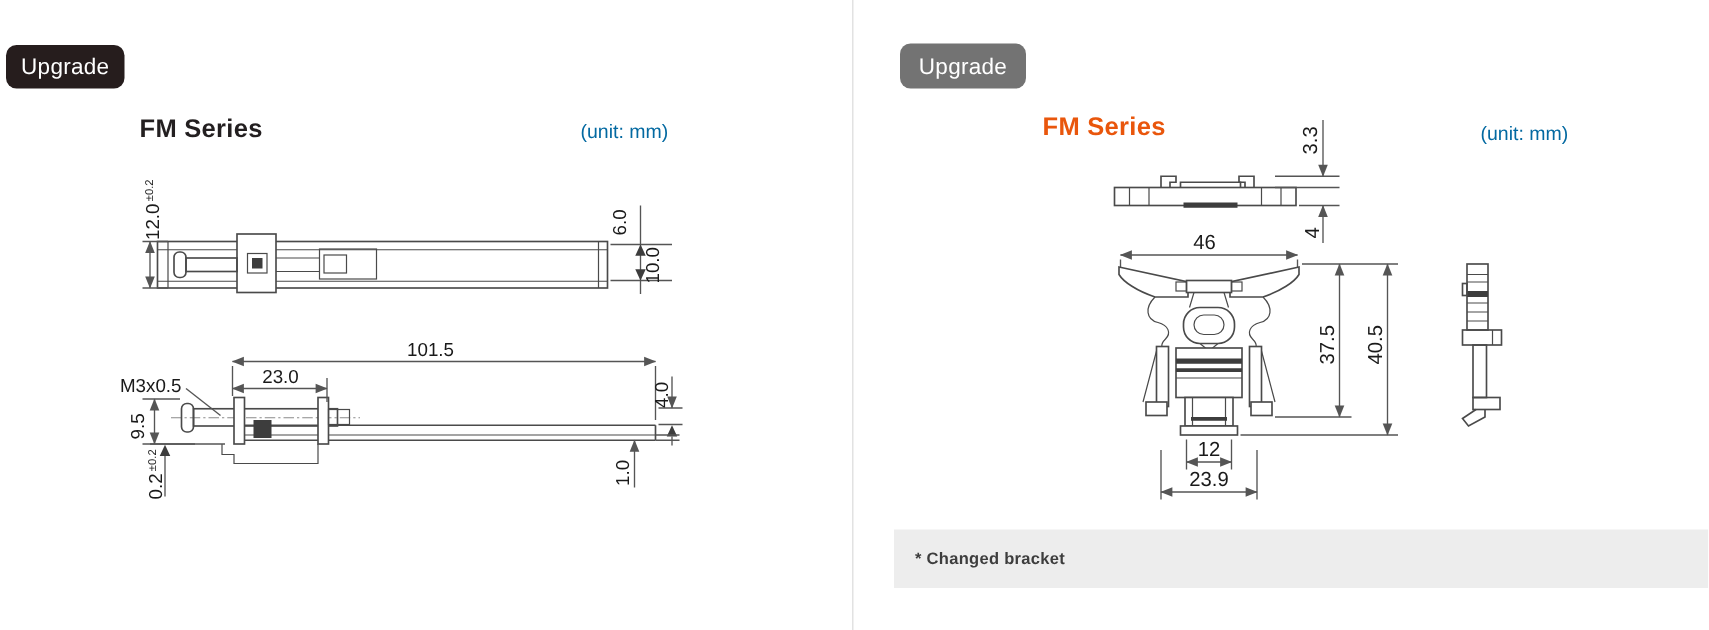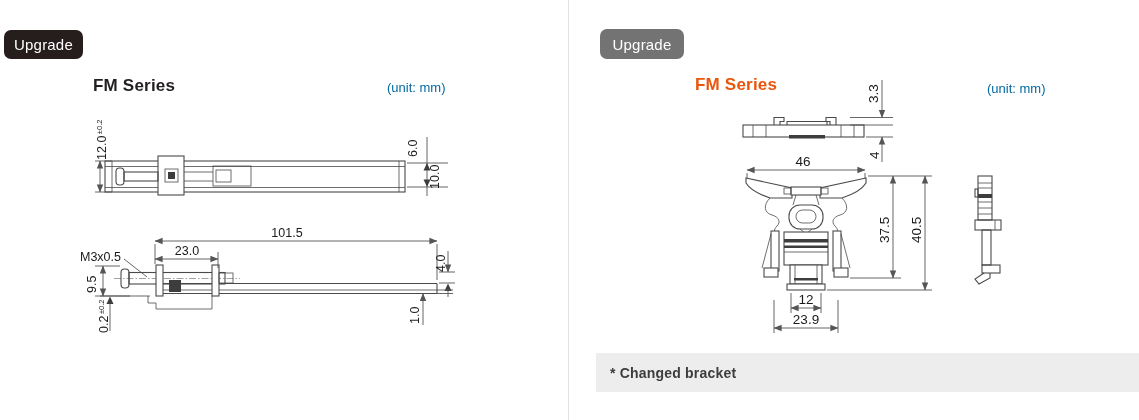--- a/index.html
+++ b/index.html
@@ -11,21 +11,21 @@
   .badge-dark{left:4px;top:30px;width:79px;height:29px;background:#261d1d;}
   .badge-orange{left:600px;top:29px;width:84px;height:30px;background:#737373;}
   .panel-title{position:absolute;font-size:17px;font-weight:bold;letter-spacing:.2px;margin-top:40px;}
   .title-dark{left:93px;top:36px;color:#231f20;}
   .title-orange{left:695px;top:35px;color:#e9560c;}
   .unit{position:absolute;font-size:13px;color:#0369a1;}
   .unit-left{left:387px;top:80px;}
   .unit-right{left:987px;top:81px;}
   .note-bar{position:absolute;left:596px;top:353px;width:543px;height:39px;background:#ededed;
             display:flex;align-items:center;}
-  .note-text{margin-left:14px;font-size:14px;font-weight:600;color:#3d3d3d;letter-spacing:.2px;}
+  .note-text{margin-left:14px;font-size:11px;font-weight:600;color:#3d3d3d;letter-spacing:.2px;}
   svg.drawing{position:absolute;left:0;top:0;}
   .ol{fill:none;stroke:#4a4a4a;stroke-width:1.1;stroke-linejoin:miter;}
   .olw{fill:#fff;stroke:#4a4a4a;stroke-width:1.1;}
   .thin{fill:none;stroke:#4a4a4a;stroke-width:0.8;}
   .dim{fill:none;stroke:#555;stroke-width:0.9;}
   .cl{fill:none;stroke:#8a8a8a;stroke-width:0.8;stroke-dasharray:7 2 1.5 2;}
   .fd{fill:#3d3d3d;stroke:none;}
   .dt{font-family:"Liberation Sans",sans-serif;font-size:12.5px;fill:#1a1a1a;}
   .dtl{font-family:"Liberation Sans",sans-serif;font-size:13.5px;fill:#1a1a1a;}
   .sup{font-size:7.5px;}

